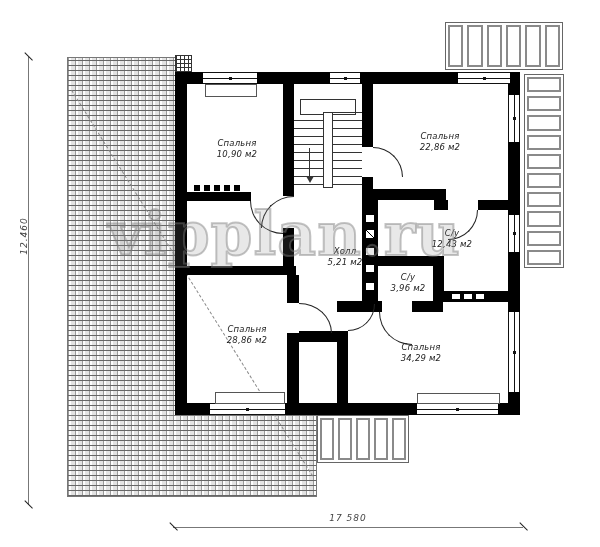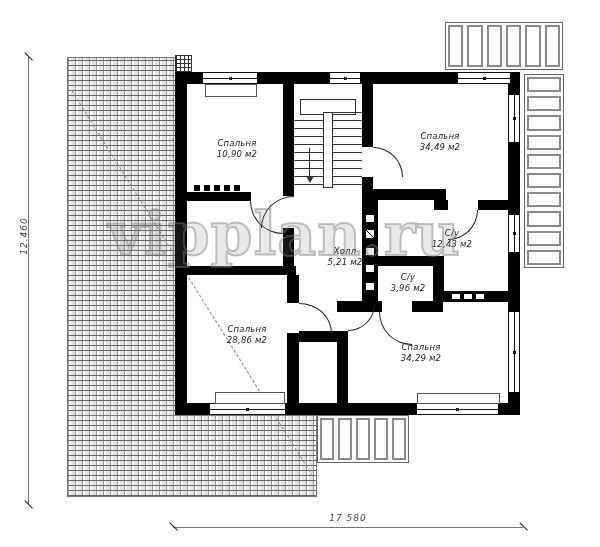--- a/index.html
+++ b/index.html
@@ -163,21 +163,21 @@
   <div class="vent-w" style="left:452px;top:294px;width:8px;height:5px;"></div>
   <div class="vent-w" style="left:464px;top:294px;width:8px;height:5px;"></div>
   <div class="vent-w" style="left:476px;top:294px;width:8px;height:5px;"></div>
 
   <div class="room-label" style="left:237px;top:138px;">
     <span>Спальня</span><br>
     <span>10,90 м2</span>
   </div>
   <div class="room-label" style="left:440px;top:131px;">
     <span>Спальня</span><br>
-    <span>34,49 м2</span>
+    <span>22,86 м2</span>
   </div>
   <div class="room-label" style="left:345px;top:246px;">
     <span>Холл</span><br>
     <span>5,21 м2</span>
   </div>
   <div class="room-label" style="left:452px;top:228px;">
     <span>С/у</span><br>
     <span>12,43 м2</span>
   </div>
   <div class="room-label" style="left:408px;top:272px;">

